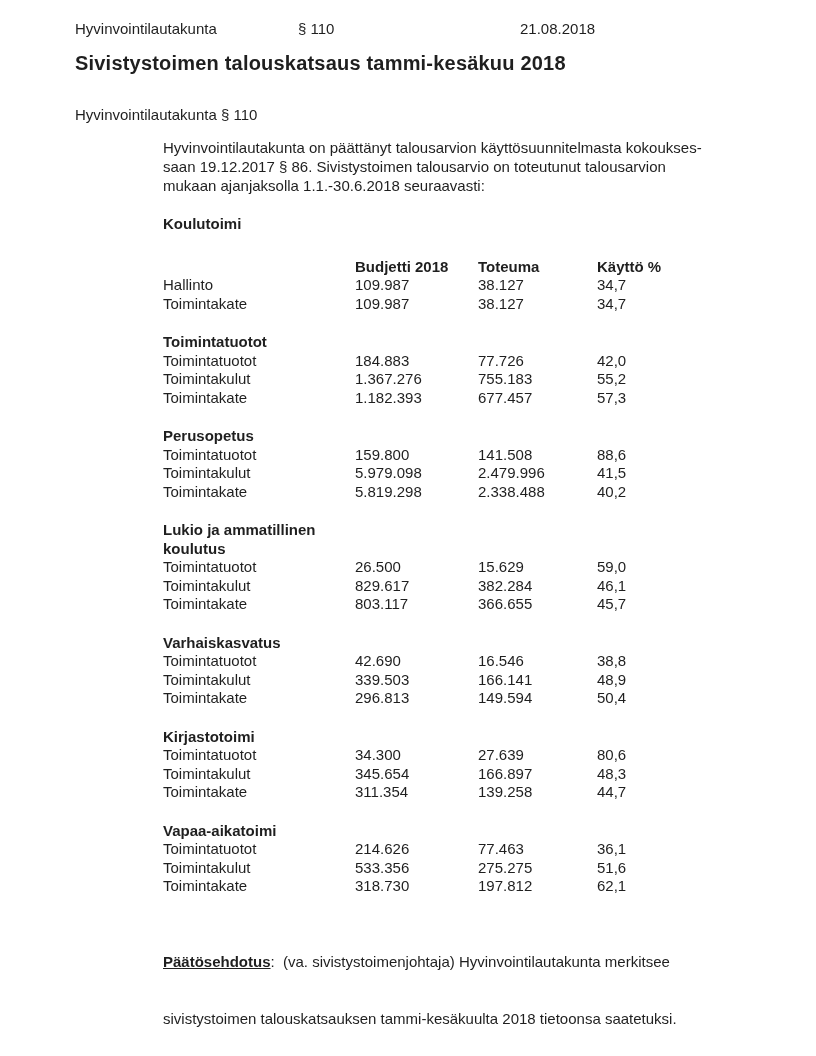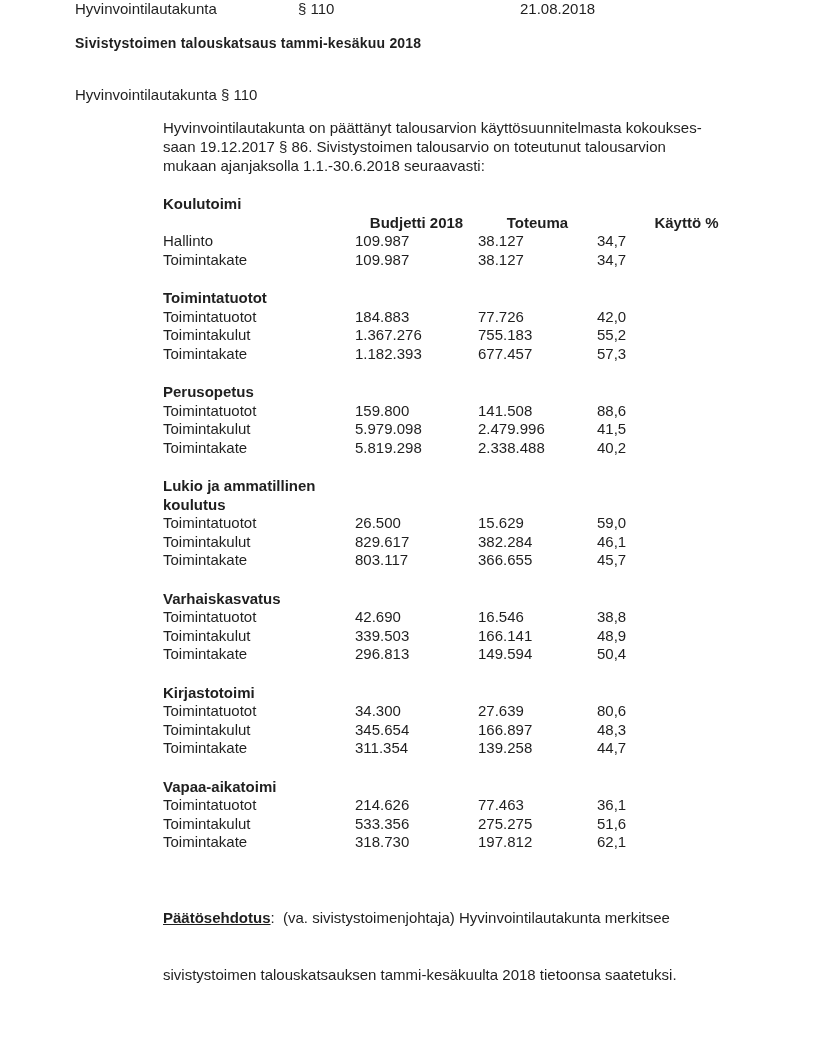--- a/index.html
+++ b/index.html
@@ -13,35 +13,35 @@
     font-family: "Liberation Sans", sans-serif;
     font-size: 15px;
     color: #1f1f1f;
     overflow: hidden;
   }
   .page {
     position: relative;
     box-sizing: border-box;
     width: 816px;
     height: 836px;
-    padding: 0 40px 0 75px;
+    padding: 20px 40px 0 75px;
   }
   
   .doc-header {
     position: relative;
     height: 18px;
     line-height: 18px;
   }
   .doc-header .hdr-committee { position: absolute; left: 0; }
   .doc-header .hdr-paragraph { position: absolute; left: 223px; }
   .doc-header .hdr-date      { position: absolute; left: 445px; text-align: center; }
 
   .doc-title {
     margin-top: 15px;
-    font-size: 14px;
+    font-size: 20px;
     font-weight: bold;
     line-height: 21px;
     letter-spacing: 0.2px;
   }
   .case-number  { margin-top: 22px; line-height: 18px; }
   .subheading   { margin-top: 32px; line-height: 18px; }
 
   .indented { margin-left: 88px; }
 
   .intro { margin-top: 14px; line-height: 19px; }
@@ -51,22 +51,21 @@
   .bt-section { margin-top: 20px; }
   .bt-heading {
     font-weight: bold;
     line-height: 18.5px;
   }
   .bt-colheaders {
     display: grid;
     grid-template-columns: 192px 123px 119px 1fr;
     font-weight: bold;
     line-height: 18.5px;
-    margin-top: 0;
-    text-align: center;
+    margin-top: 24px;
   }
   .bt-row {
     display: grid;
     grid-template-columns: 192px 123px 119px 1fr;
     line-height: 18.5px;
   }
   .bt-cell { white-space: nowrap; }
 
   
   .decision-proposal { margin-top: 18px; line-height: 19px; white-space: pre-wrap; }

